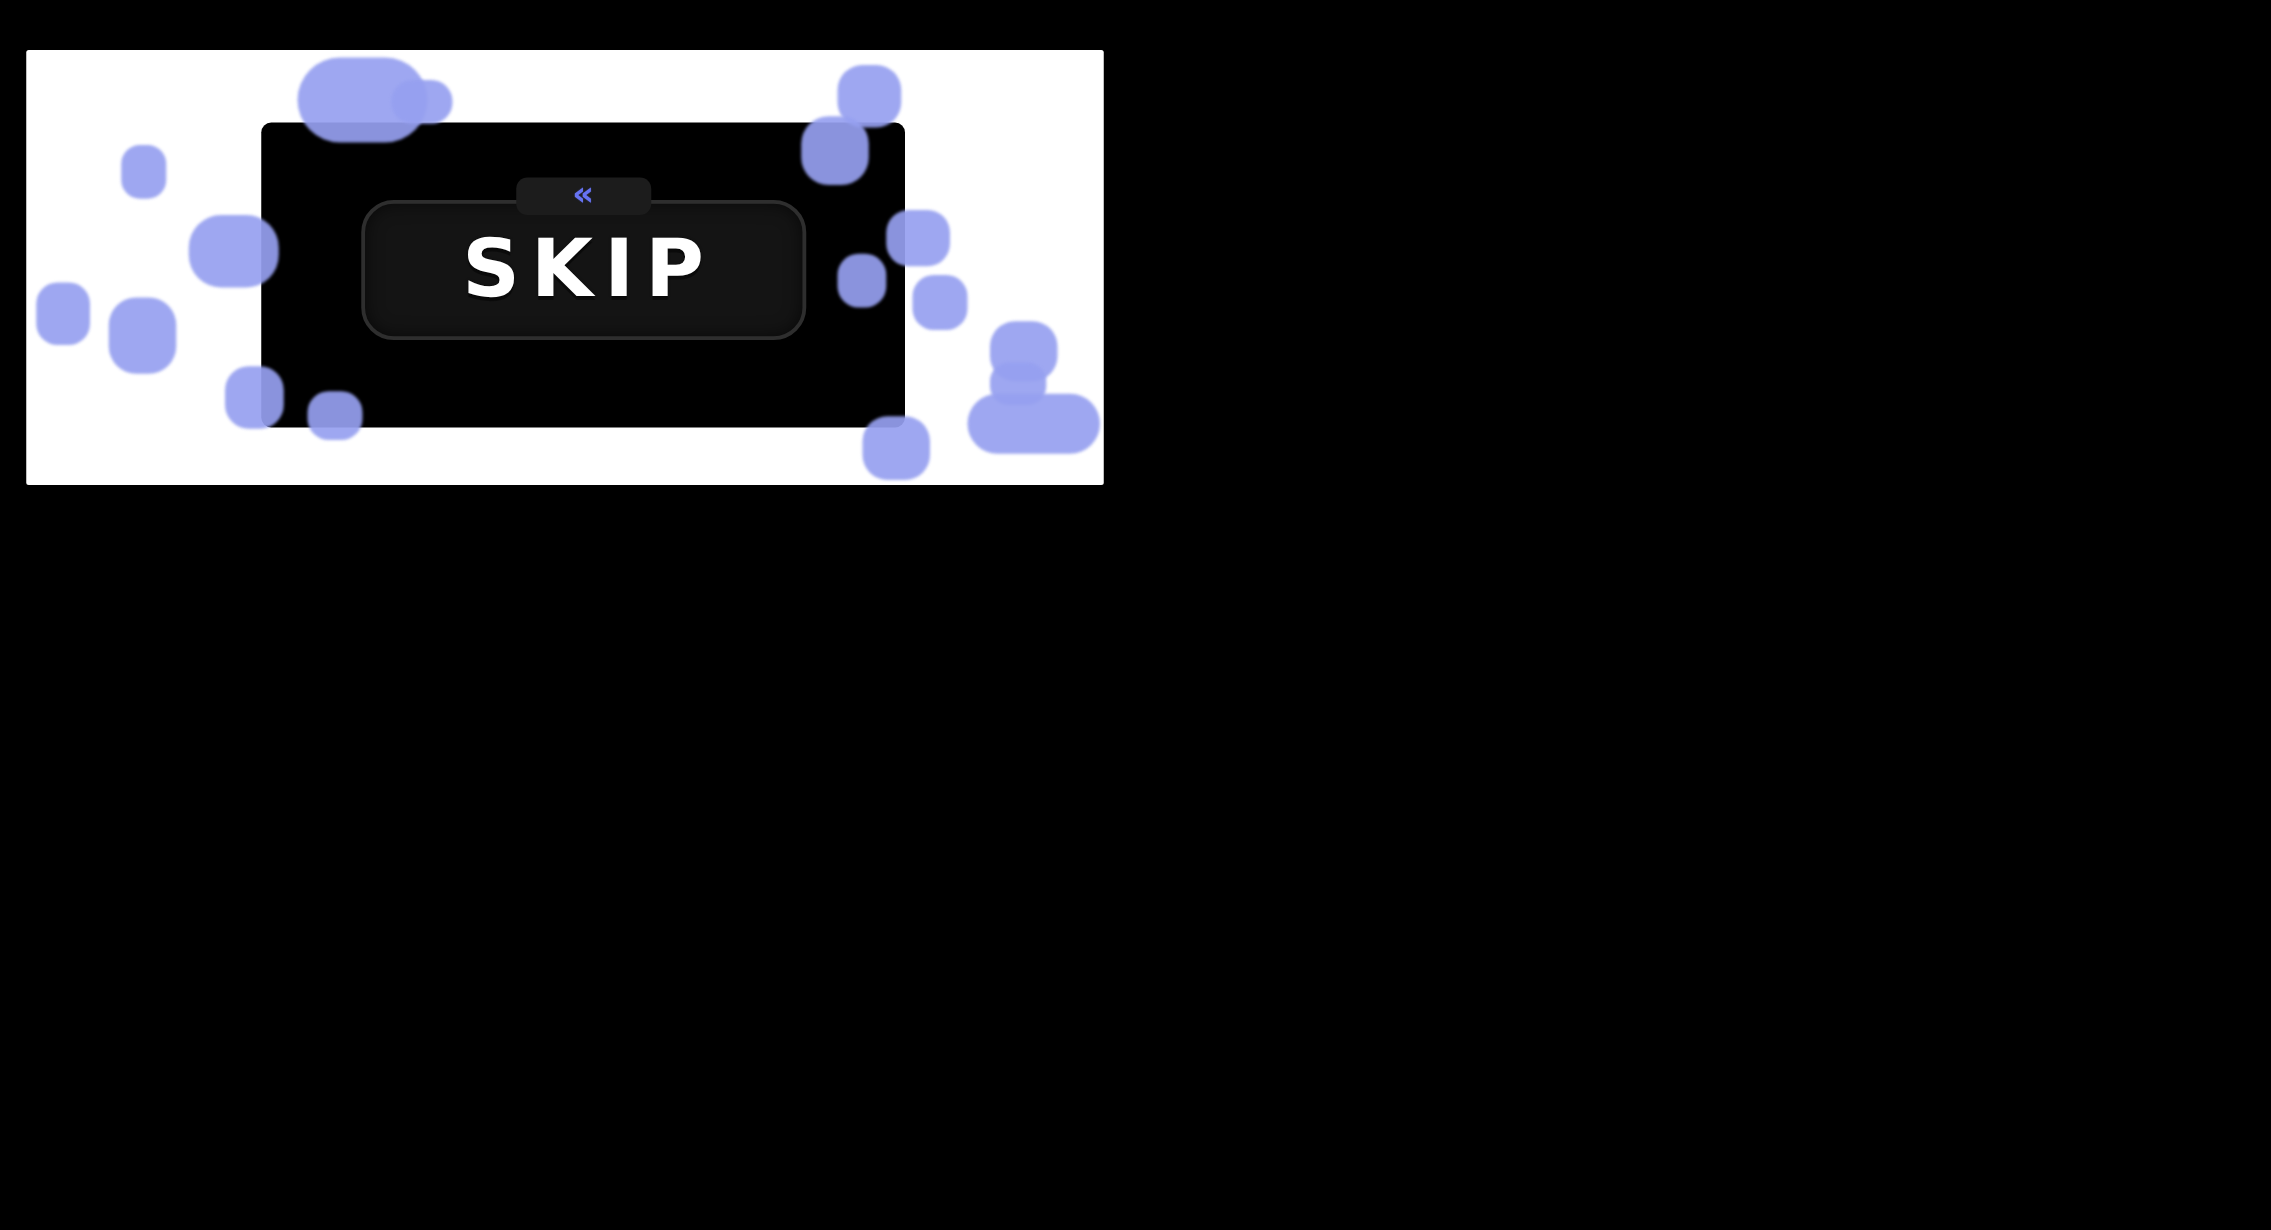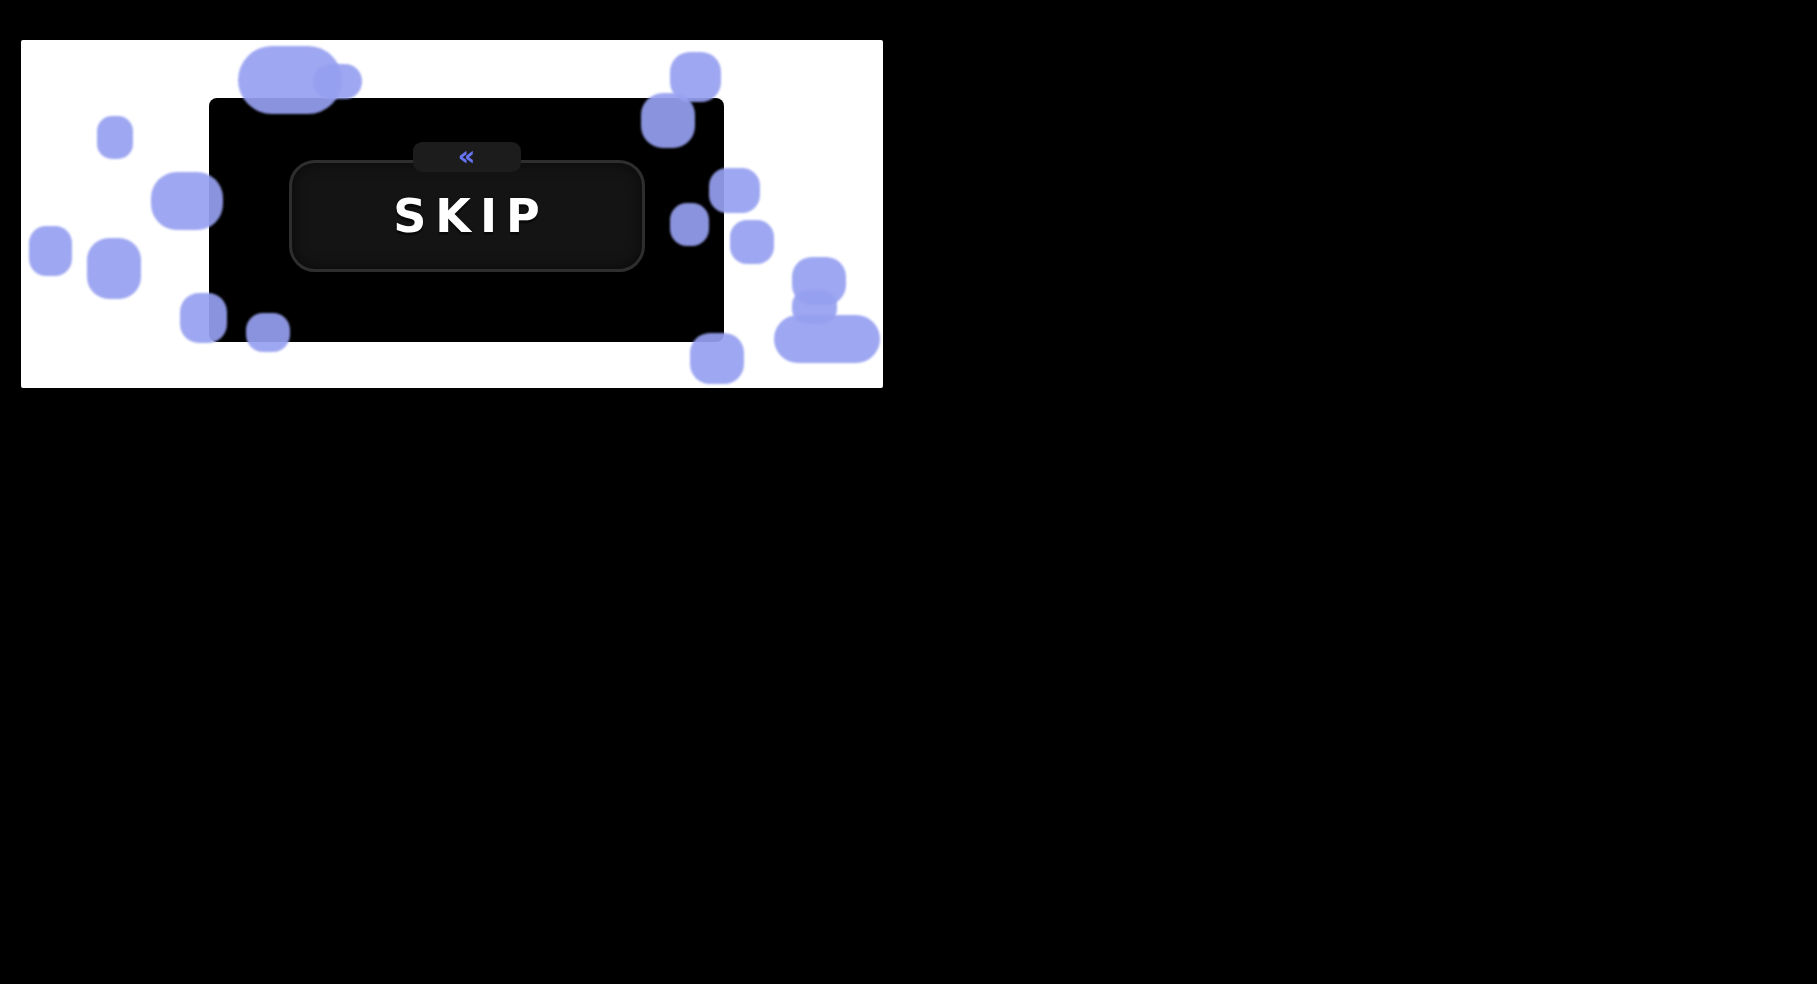--- a/index.html
+++ b/index.html
@@ -64,21 +64,21 @@
     background:var(--button-background);
     border:3px solid var(--button-border);
     border-radius:26px;
     box-shadow:0 0 0 2px rgba(0,0,0,.8), inset 0 0 14px rgba(0,0,0,.6);
     display:flex; align-items:center; justify-content:center;
     z-index:3;
     cursor:pointer;
   }
   .skip-label{
     color:var(--button-text);
-    font-size:46px;
+    font-size:64px;
     font-weight:800;
     letter-spacing:9px;
     padding-left:9px; 
     text-shadow:0 3px 0 rgba(0,0,0,.45), 0 0 2px rgba(0,0,0,.6);
     font-family:"DejaVu Sans","Liberation Sans",sans-serif;
     text-align:center;
   }
   #blobs{
     position:absolute;
     left:0; top:0; width:100%; height:100%;

